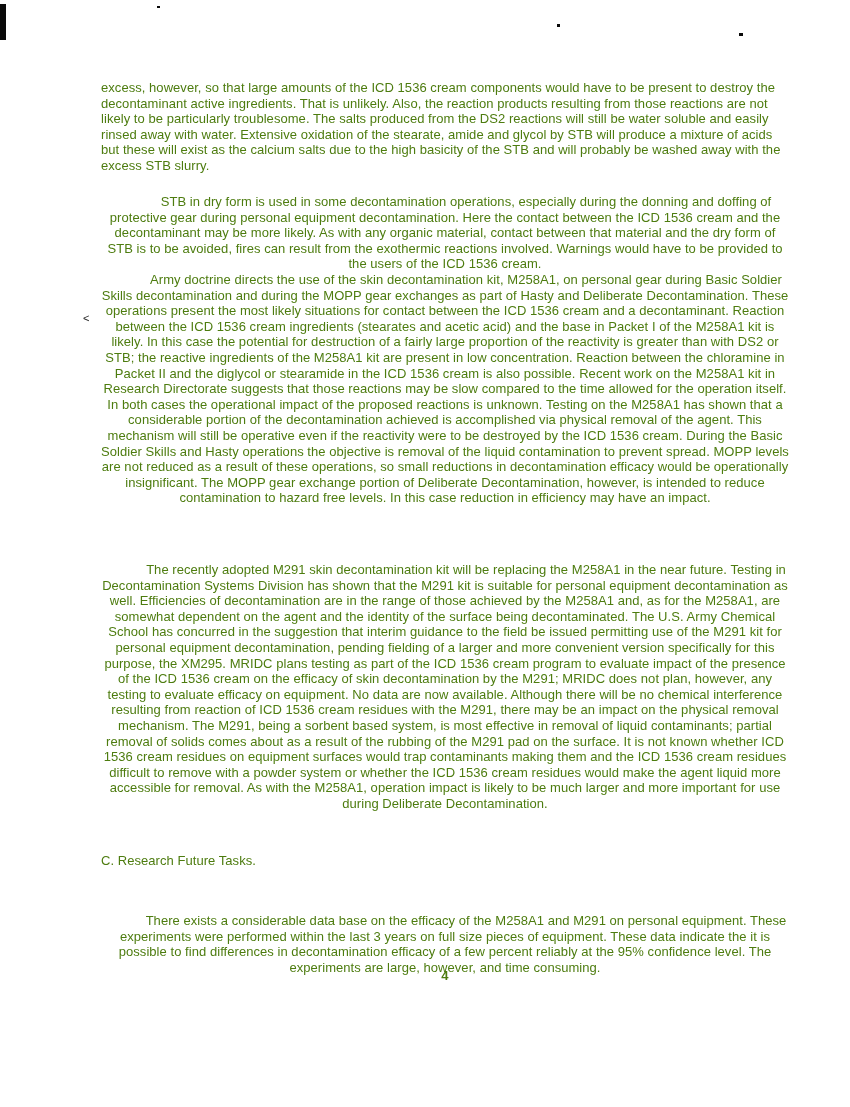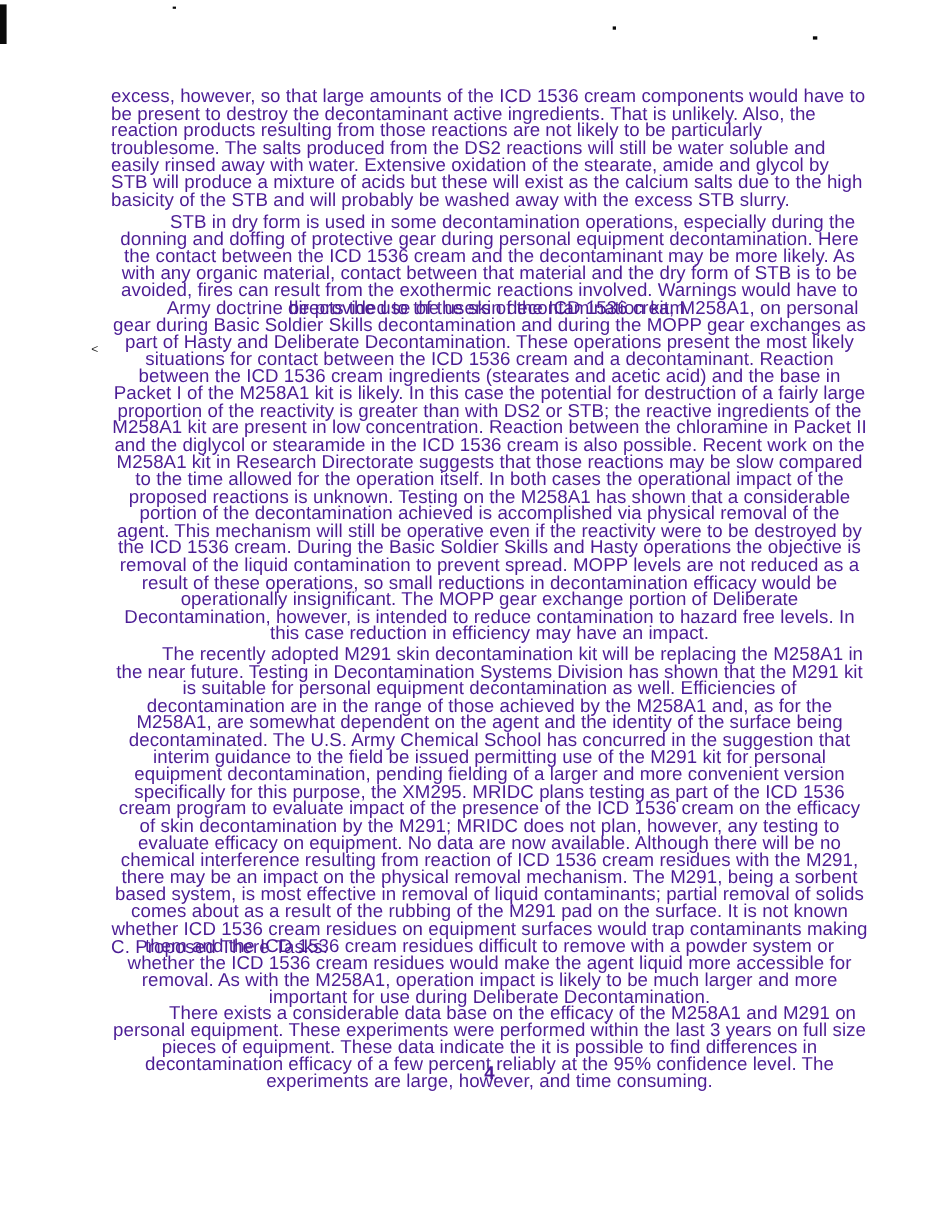--- a/index.html
+++ b/index.html
@@ -13,32 +13,32 @@
     height: 1107px;
     background: #ffffff;
     overflow: hidden;
     font-family: "Liberation Sans", sans-serif;
     color: #161616;
   }
   .textblock {
     position: absolute;
     left: 101px;
     width: 688px;
-    font-size: 17px;
+    font-size: 13px;
     line-height: 15.6px;
     letter-spacing: 0.05px;
     text-align: left;
-    color: #4c1d95;
+    color: #4d7c0f;
     -webkit-font-smoothing: antialiased;
   }
   .indent { text-indent: 42px; text-align: center; }
   .p1 { top: 80px; }
   .p2 { top: 194px; }
   .p3 { top: 272px; }
-  .p4 { top: 587px; }
+  .p4 { top: 562px; }
   .heading { top: 853px; }
   .p5 { top: 913px; }
   .page-number {
     top: 968px;
     text-align: center;
     font-weight: bold;
   }
   
   .artifact {
     position: absolute;
@@ -65,18 +65,18 @@
   <div class="artifact bar"></div>
   <div class="artifact s1"></div>
   <div class="artifact s2"></div>
   <div class="artifact s3"></div>
   <div class="margin-mark">&lt;</div>
 
   <div class="textblock p1">excess, however, so that large amounts of the ICD 1536 cream components would have to be present to destroy the decontaminant active ingredients.  That is unlikely.  Also, the reaction products resulting from those reactions are not likely to be particularly troublesome.  The salts produced from the DS2 reactions will still be water soluble and easily rinsed away with water.  Extensive oxidation of the stearate, amide and glycol by STB will produce a mixture of acids but these will exist as the calcium salts due to the high basicity of the STB and will probably be washed away with the excess STB slurry.</div>
   <div class="textblock p2 indent">STB in dry form is used in some decontamination operations, especially during the donning and doffing of protective gear during personal equipment decontamination.  Here the contact between the ICD 1536 cream and the decontaminant may be more likely.  As with any organic material, contact between that material and the dry form of STB is to be avoided, fires can result from the exothermic reactions involved.  Warnings would have to be provided to the users of the ICD 1536 cream.</div>
   <div class="textblock p3 indent">Army doctrine directs the use of the skin decontamination kit, M258A1, on personal gear during Basic Soldier Skills decontamination and during the MOPP gear exchanges as part of Hasty and Deliberate Decontamination.  These operations present the most likely situations for contact between the ICD 1536 cream and a decontaminant.  Reaction between the ICD 1536 cream ingredients (stearates and acetic acid) and the base in Packet I of the M258A1 kit is likely.  In this case the potential for destruction of a fairly large proportion of the reactivity is greater than with DS2 or STB; the reactive ingredients of the M258A1 kit are present in low concentration.  Reaction between the chloramine in Packet II and the diglycol or stearamide in the ICD 1536 cream is also possible.  Recent work on the M258A1 kit in Research Directorate suggests that those reactions may be slow compared to the time allowed for the operation itself.  In both cases the operational impact of the proposed reactions is unknown.  Testing on the M258A1 has shown that a considerable portion of the decontamination achieved is accomplished via physical removal of the agent.  This mechanism will still be operative even if the reactivity were to be destroyed by the  ICD 1536 cream.  During the Basic Soldier Skills and Hasty operations the objective is removal of the liquid contamination to prevent spread.  MOPP levels are not reduced as a result of these operations, so small reductions in decontamination efficacy would be operationally insignificant.  The MOPP gear exchange portion of Deliberate Decontamination, however, is intended to reduce contamination to hazard free levels.  In this case reduction in efficiency may have an impact.</div>
   <div class="textblock p4 indent">The recently adopted M291 skin decontamination kit will be replacing the M258A1 in the near future.  Testing in Decontamination Systems Division has shown that the M291 kit is suitable for personal equipment decontamination as well.  Efficiencies of decontamination are in the range of those achieved by the M258A1 and, as for the M258A1, are somewhat dependent on the agent and the identity of the surface being decontaminated.  The U.S. Army Chemical School has concurred in the suggestion that interim guidance to the field be issued permitting use of the M291 kit for personal equipment decontamination, pending fielding of a larger and more convenient version specifically for this purpose, the XM295.  MRIDC plans testing as part of the ICD 1536 cream program to evaluate impact of the presence of the ICD 1536 cream on the efficacy of skin decontamination by the M291; MRIDC does not plan, however, any testing to evaluate efficacy on equipment.  No data are now available.  Although there will be no chemical interference resulting from reaction of ICD 1536 cream residues with the M291, there may be an impact on the physical removal mechanism.  The M291, being a sorbent based system, is most effective in removal of liquid contaminants; partial removal of solids comes about as a result of the rubbing of the M291 pad on the surface.  It is not known whether ICD 1536 cream residues on equipment surfaces would trap contaminants making them and the ICD 1536 cream residues difficult to remove with a powder system or whether the ICD 1536 cream residues would make the agent liquid more accessible for removal.  As with the M258A1, operation impact is likely to be much larger and more important for use during Deliberate Decontamination.</div>
-  <div class="textblock heading">C.  Proposed There Tasks.</div>
+  <div class="textblock heading">C.  Research Future Tasks.</div>
   <div class="textblock p5 indent">There exists a considerable data base on the efficacy of the M258A1 and M291 on personal equipment.  These experiments were performed within the last 3 years on full size pieces of equipment.  These data indicate the it is possible to find differences in decontamination efficacy of a few percent reliably at the 95% confidence level.  The experiments are large, however, and time consuming.</div>
 
   <div class="textblock page-number">4</div>
 
 </div>
 
 </body></html>

